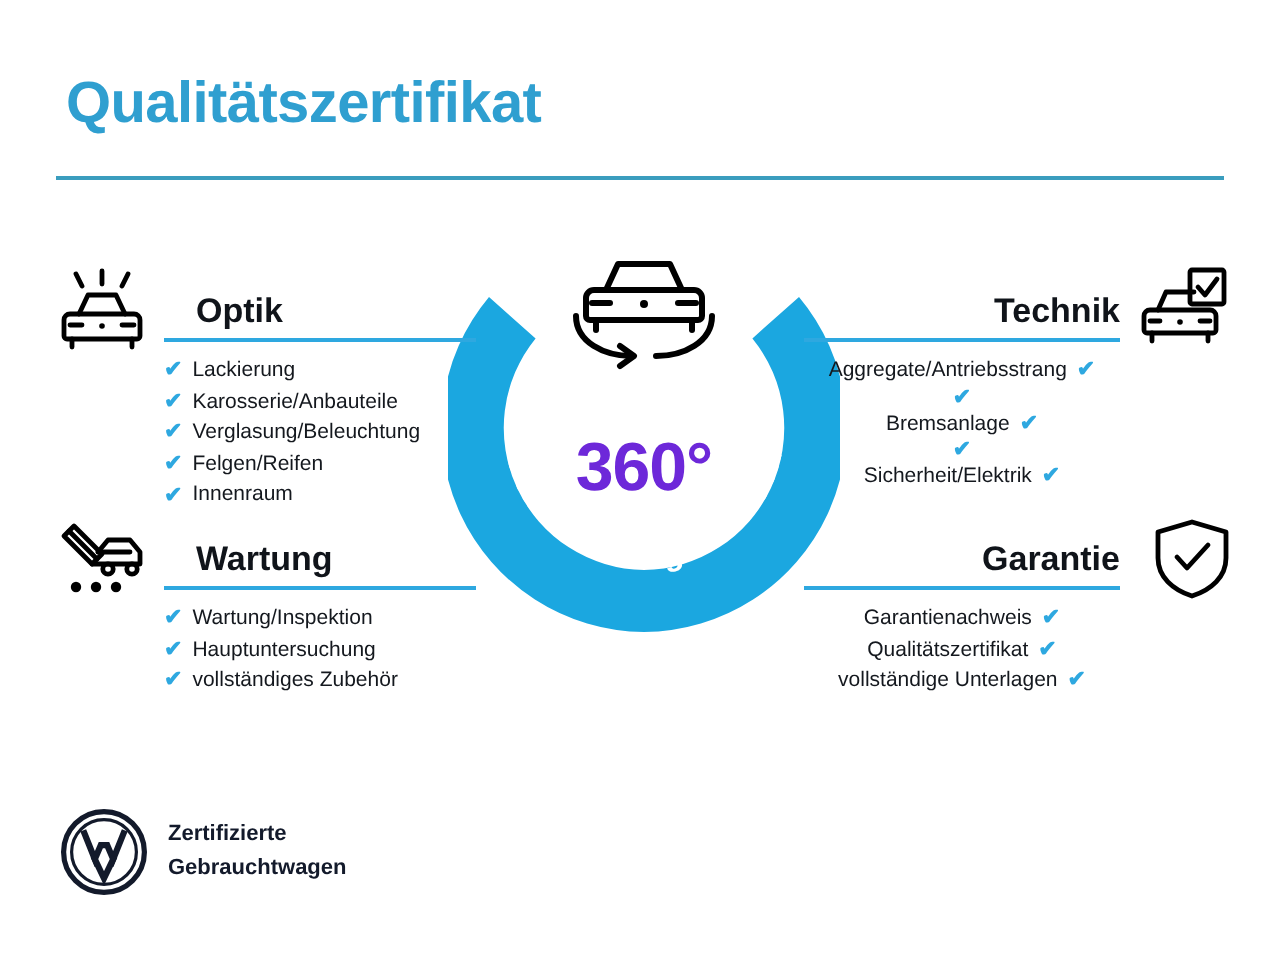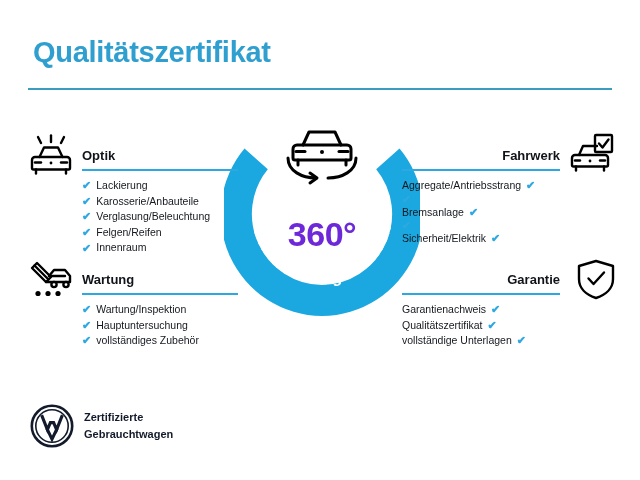--- a/index.html
+++ b/index.html
@@ -40,25 +40,26 @@
     width: 584px;
     height: 2px;
     background: #3a9dbe;
   }
 
   
   .section {
     position: absolute;
   }
   .sec-title {
-    font-size: 13px;
+    font-size: 17px;
     font-weight: bold;
     color: #10141a;
     line-height: 16px;
     white-space: nowrap;
+    margin-left: 16px;
   }
   .sec-rule {
     height: 2px;
     background: #2ea8e0;
     margin-top: 5px;
   }
   .sec-list {
     list-style: none;
     margin: 0;
     padding: 0;
@@ -79,21 +80,21 @@
     font-weight: bold;
     line-height: 1;
     display: inline-block;
   }
 
   
   .sec-left .sec-title { text-align: left; }
   .sec-left .sec-list li { justify-content: flex-start; }
   
   .sec-right .sec-title { text-align: right; }
-  .sec-right .sec-list li { justify-content: flex-start; }
+  .sec-right .sec-list li { justify-content: center; }
 
   
   #sec-optik    { left: 82px;  top: 148px; width: 156px; }
   #sec-wartung  { left: 82px;  top: 272px; width: 156px; }
   #sec-technik  { left: 402px; top: 148px; width: 158px; }
   #sec-garantie { left: 402px; top: 272px; width: 158px; }
 
   
   .sec-icon {
     position: absolute;
@@ -291,21 +292,21 @@
           <span>Hauptuntersuchung</span>
         </li>
       <li>
           <span class="chk">✔</span>
           <span>vollständiges Zubehör</span>
         </li>
     </ul>
   </div>
 
   <div class="section sec-right" id="sec-technik">
-    <div class="sec-title">Fahrwerk</div>
+    <div class="sec-title">Technik</div>
     <div class="sec-rule"></div>
     <ul class="sec-list">
       <li>
           <span>Aggregate/Antriebsstrang</span>
           <span class="chk">✔</span>
         </li>
       <li>
           <span class="chk">✔</span>
         </li>
       <li>

